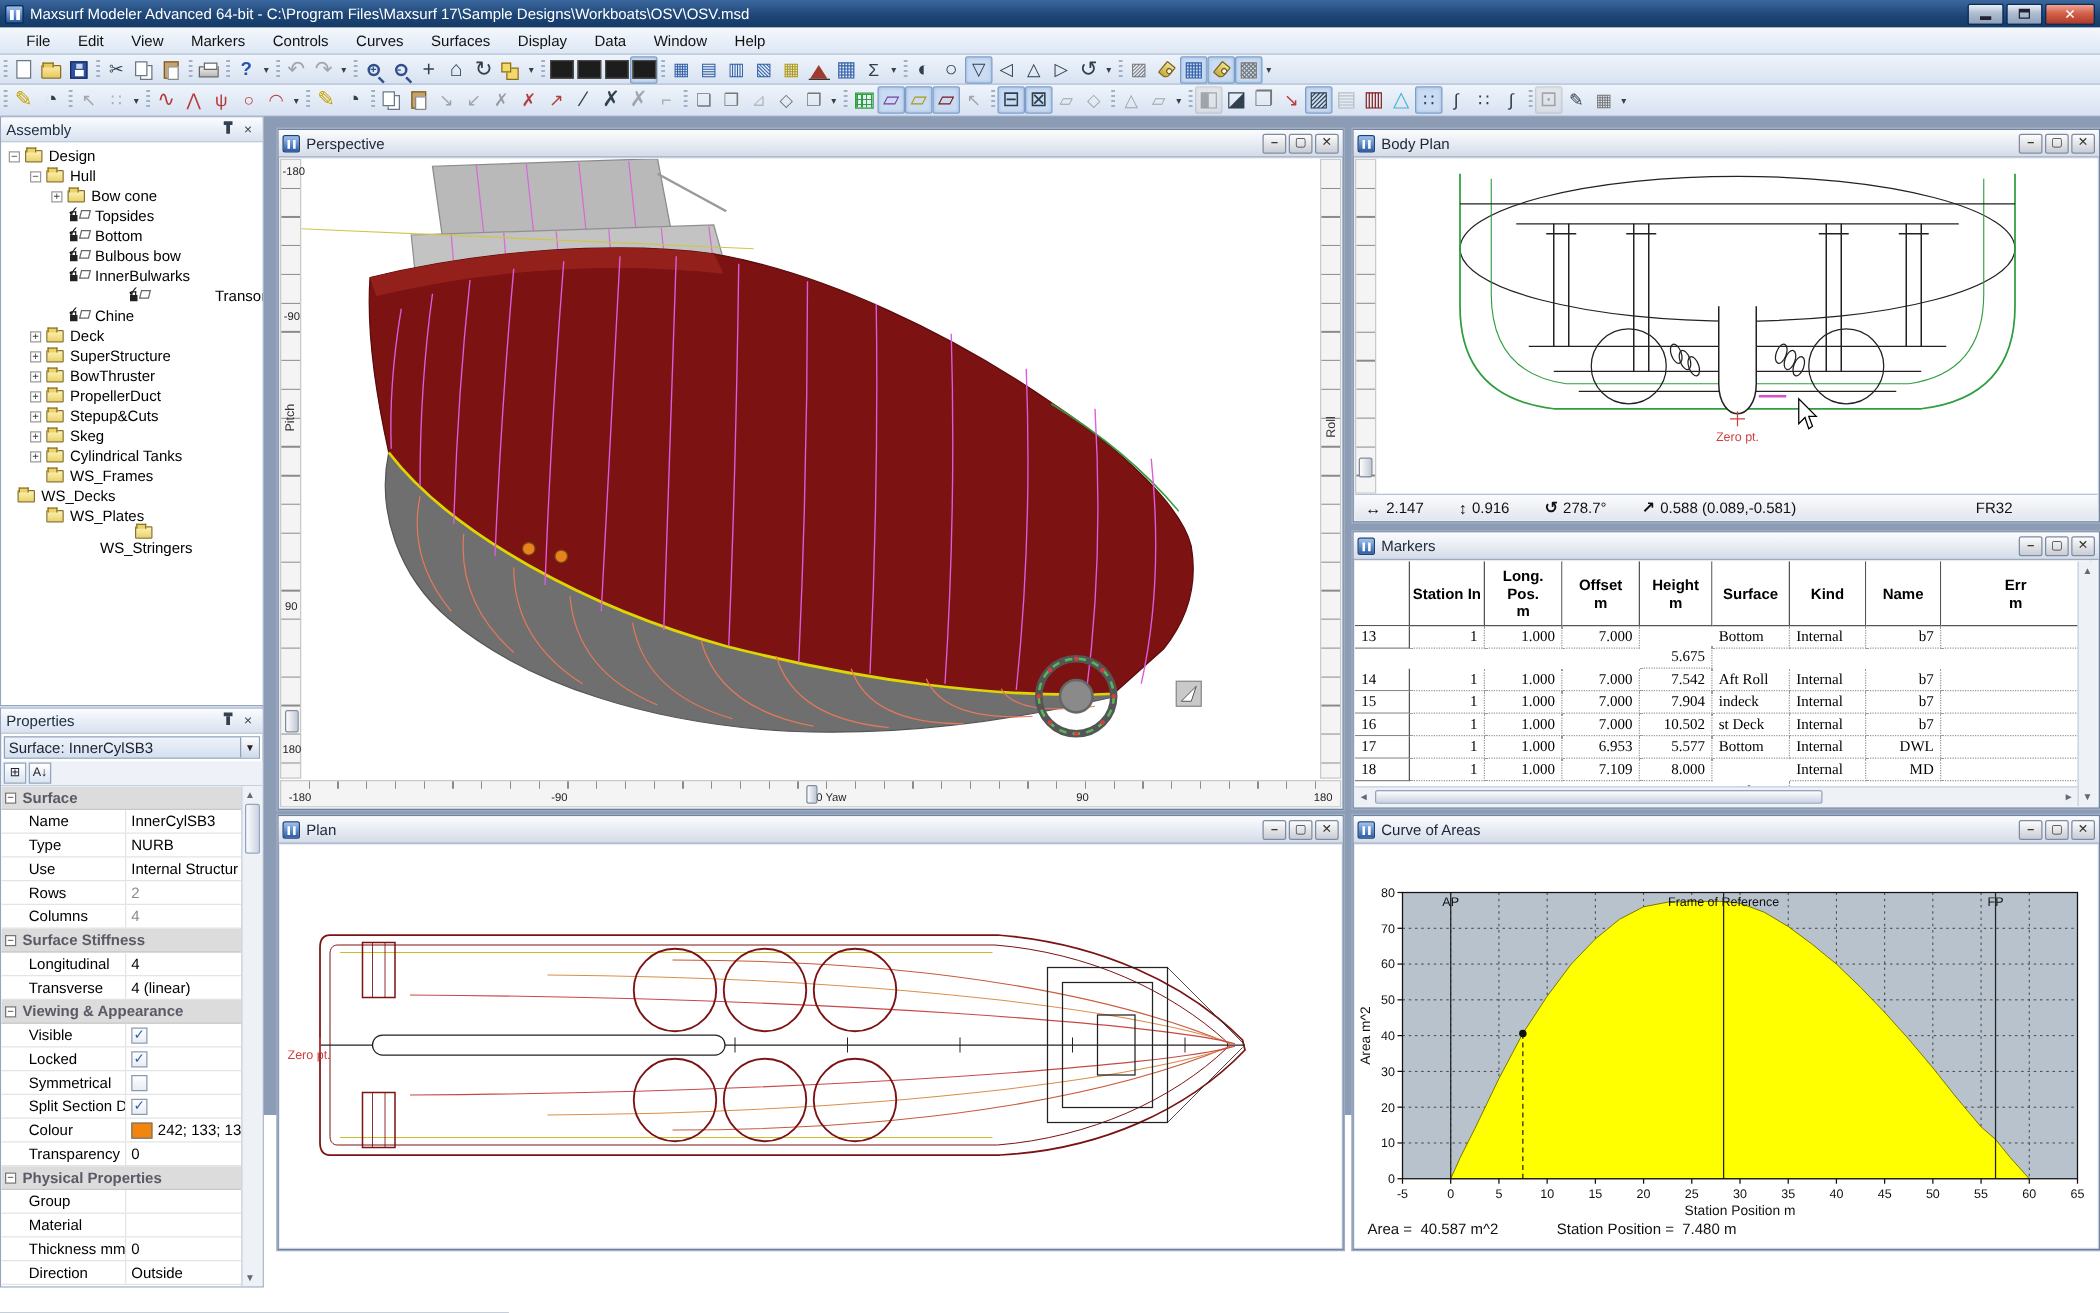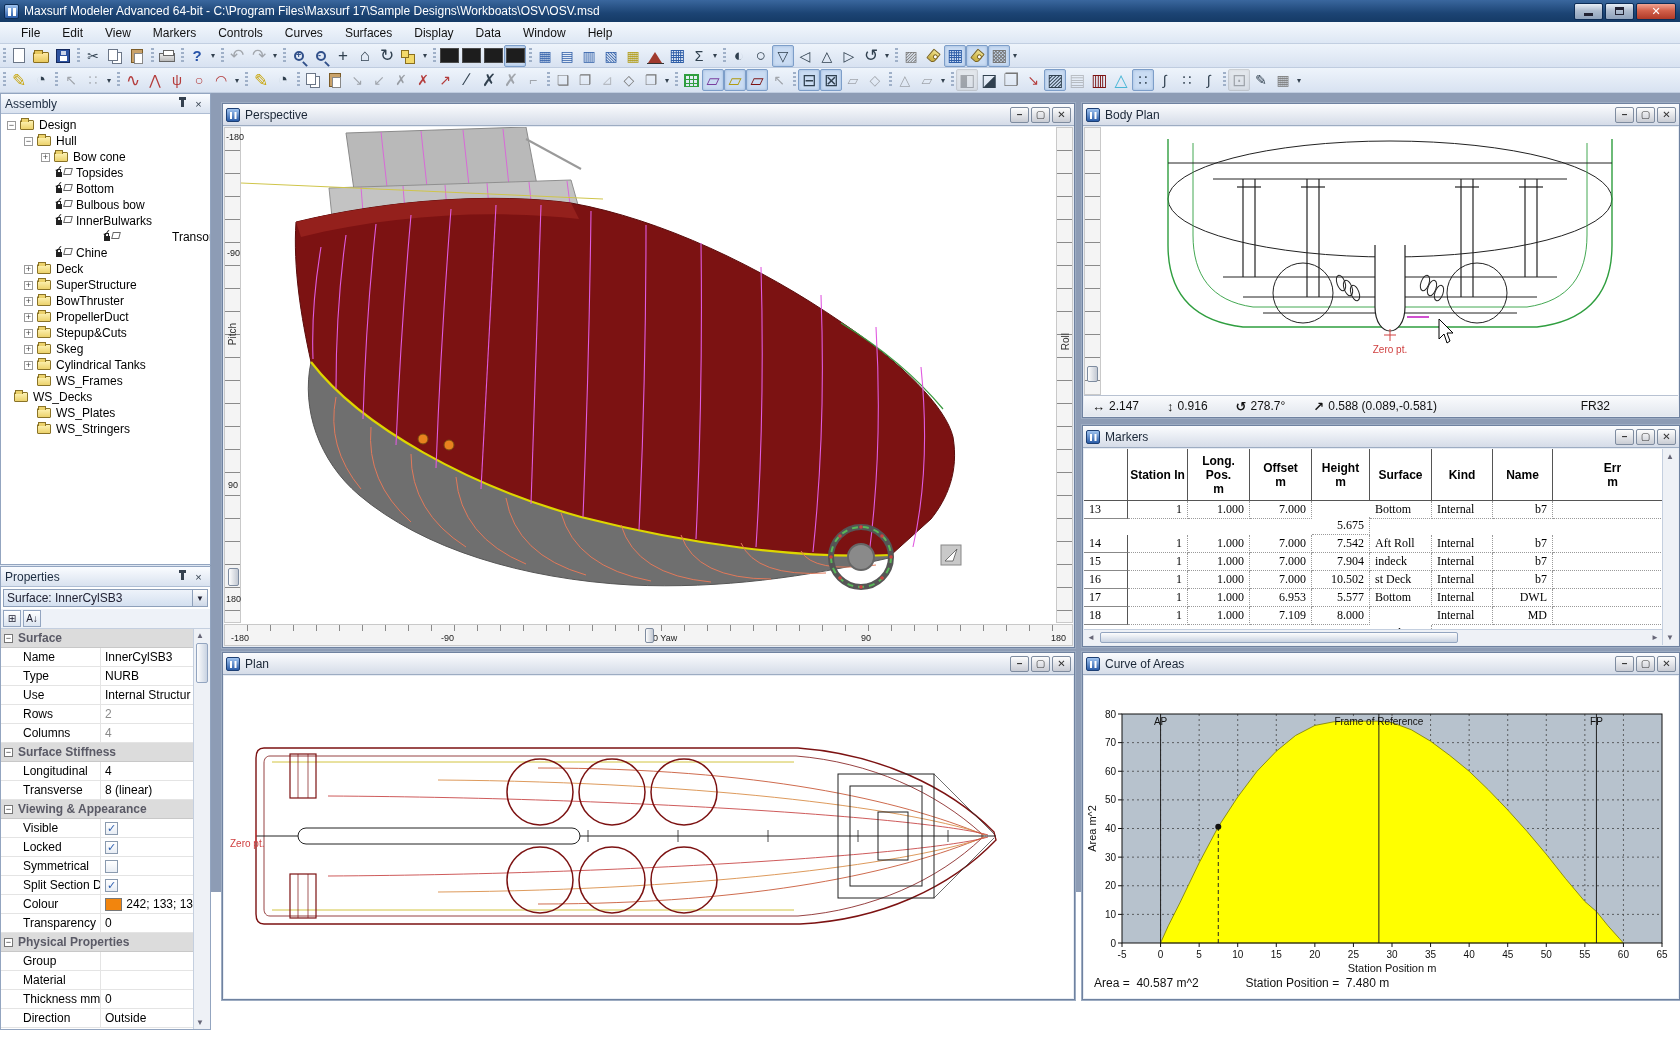--- a/index.html
+++ b/index.html
@@ -482,21 +482,21 @@
           <div class="trow" style="">
             <span class="tglspace"></span>
             <span class="ico-folder"></span>
             <span>WS_Decks</span>
           </div>
           <div class="trow" style="padding-left: 23px;">
             <span class="tglspace"></span>
             <span class="ico-folder"></span>
             <span>WS_Plates</span>
           </div>
-          <div class="trow" style="padding-left: 23px;">
+          <div class="trow" style="padding-left: 23px; flex-direction: column;">
             <span class="tglspace"></span>
             <span class="ico-folder"></span>
             <span>WS_Stringers</span>
           </div>
         </div>
     </div>
     <div class="dockpanel" style="top:473px;height:464px;">
       <div class="dockhead">
         <span class="dtitle">Properties</span>
         <span class="dkbtn">
@@ -553,21 +553,21 @@
           </div>
           <div class="prow">
             <span class="plabel">Longitudinal</span>
             <span class="pval">
               <span>4</span>
             </span>
           </div>
           <div class="prow">
             <span class="plabel">Transverse</span>
             <span class="pval">
-              <span>8 (linear)</span>
+              <span>4 (linear)</span>
             </span>
           </div>
           <div class="prow cat">
             <span class="cbox">−</span>
             <span>Viewing &amp; Appearance</span>
           </div>
           <div class="prow">
             <span class="plabel">Visible</span>
             <span class="pval">
               <span class="cb">✓</span>

